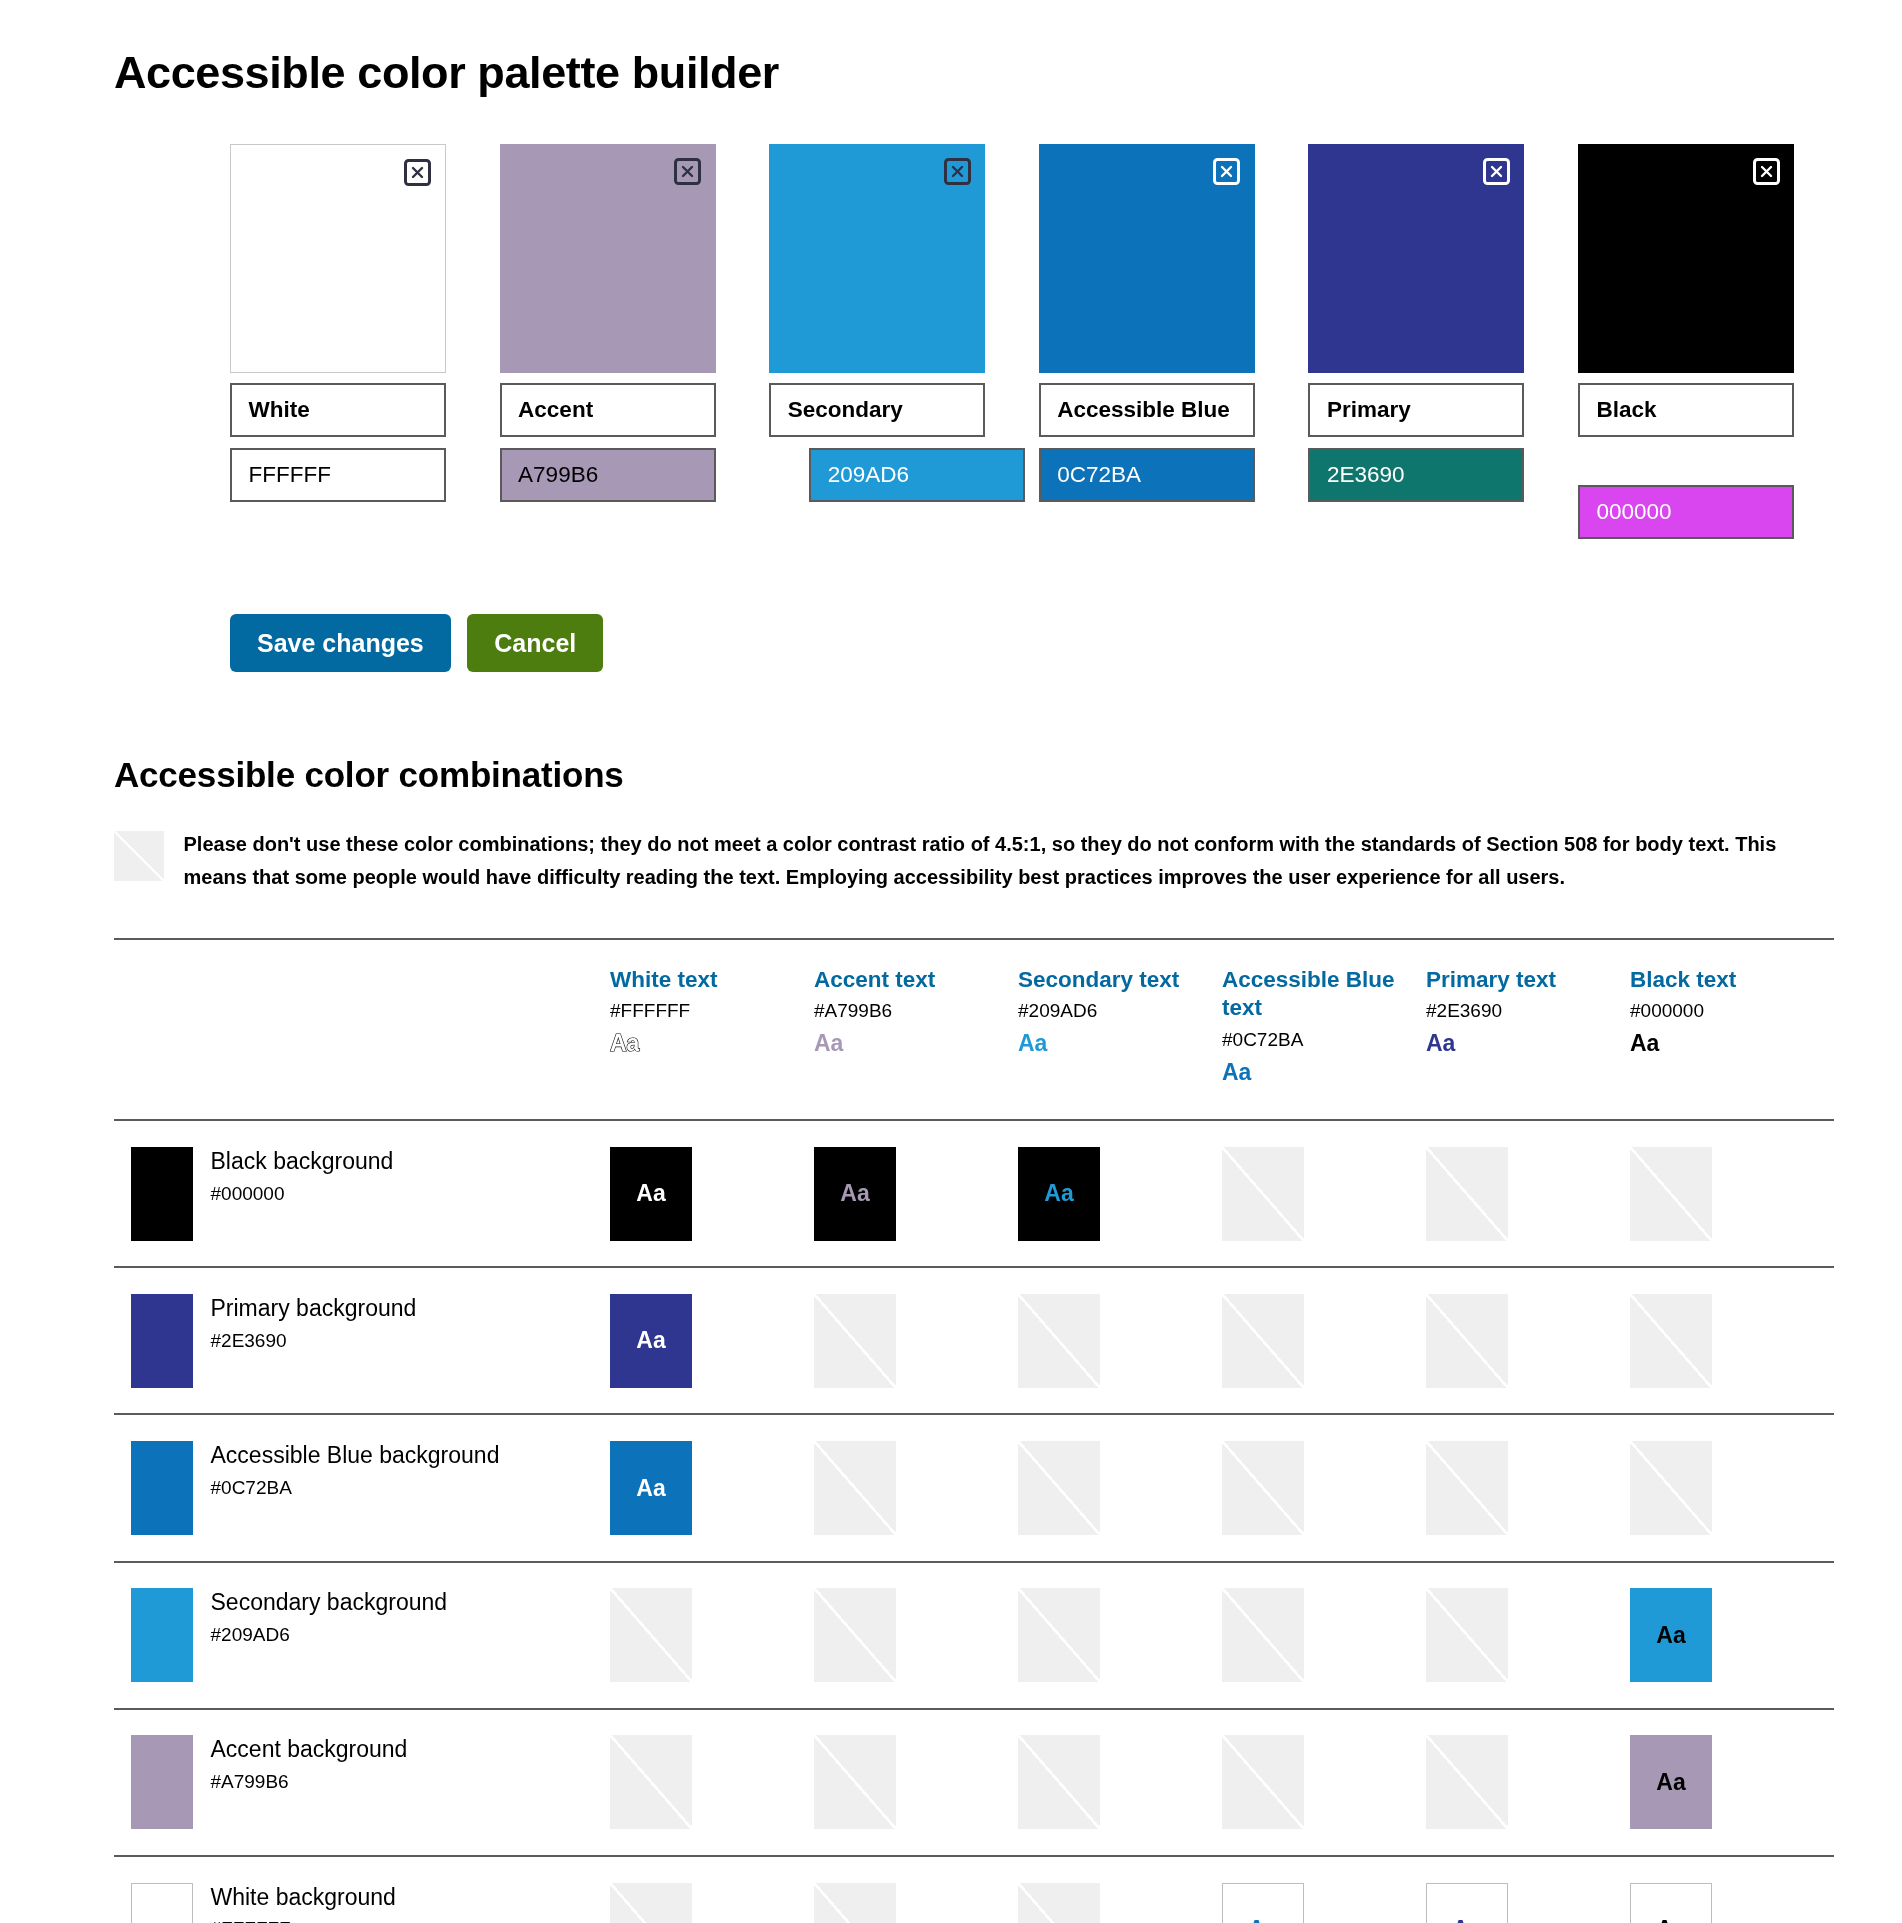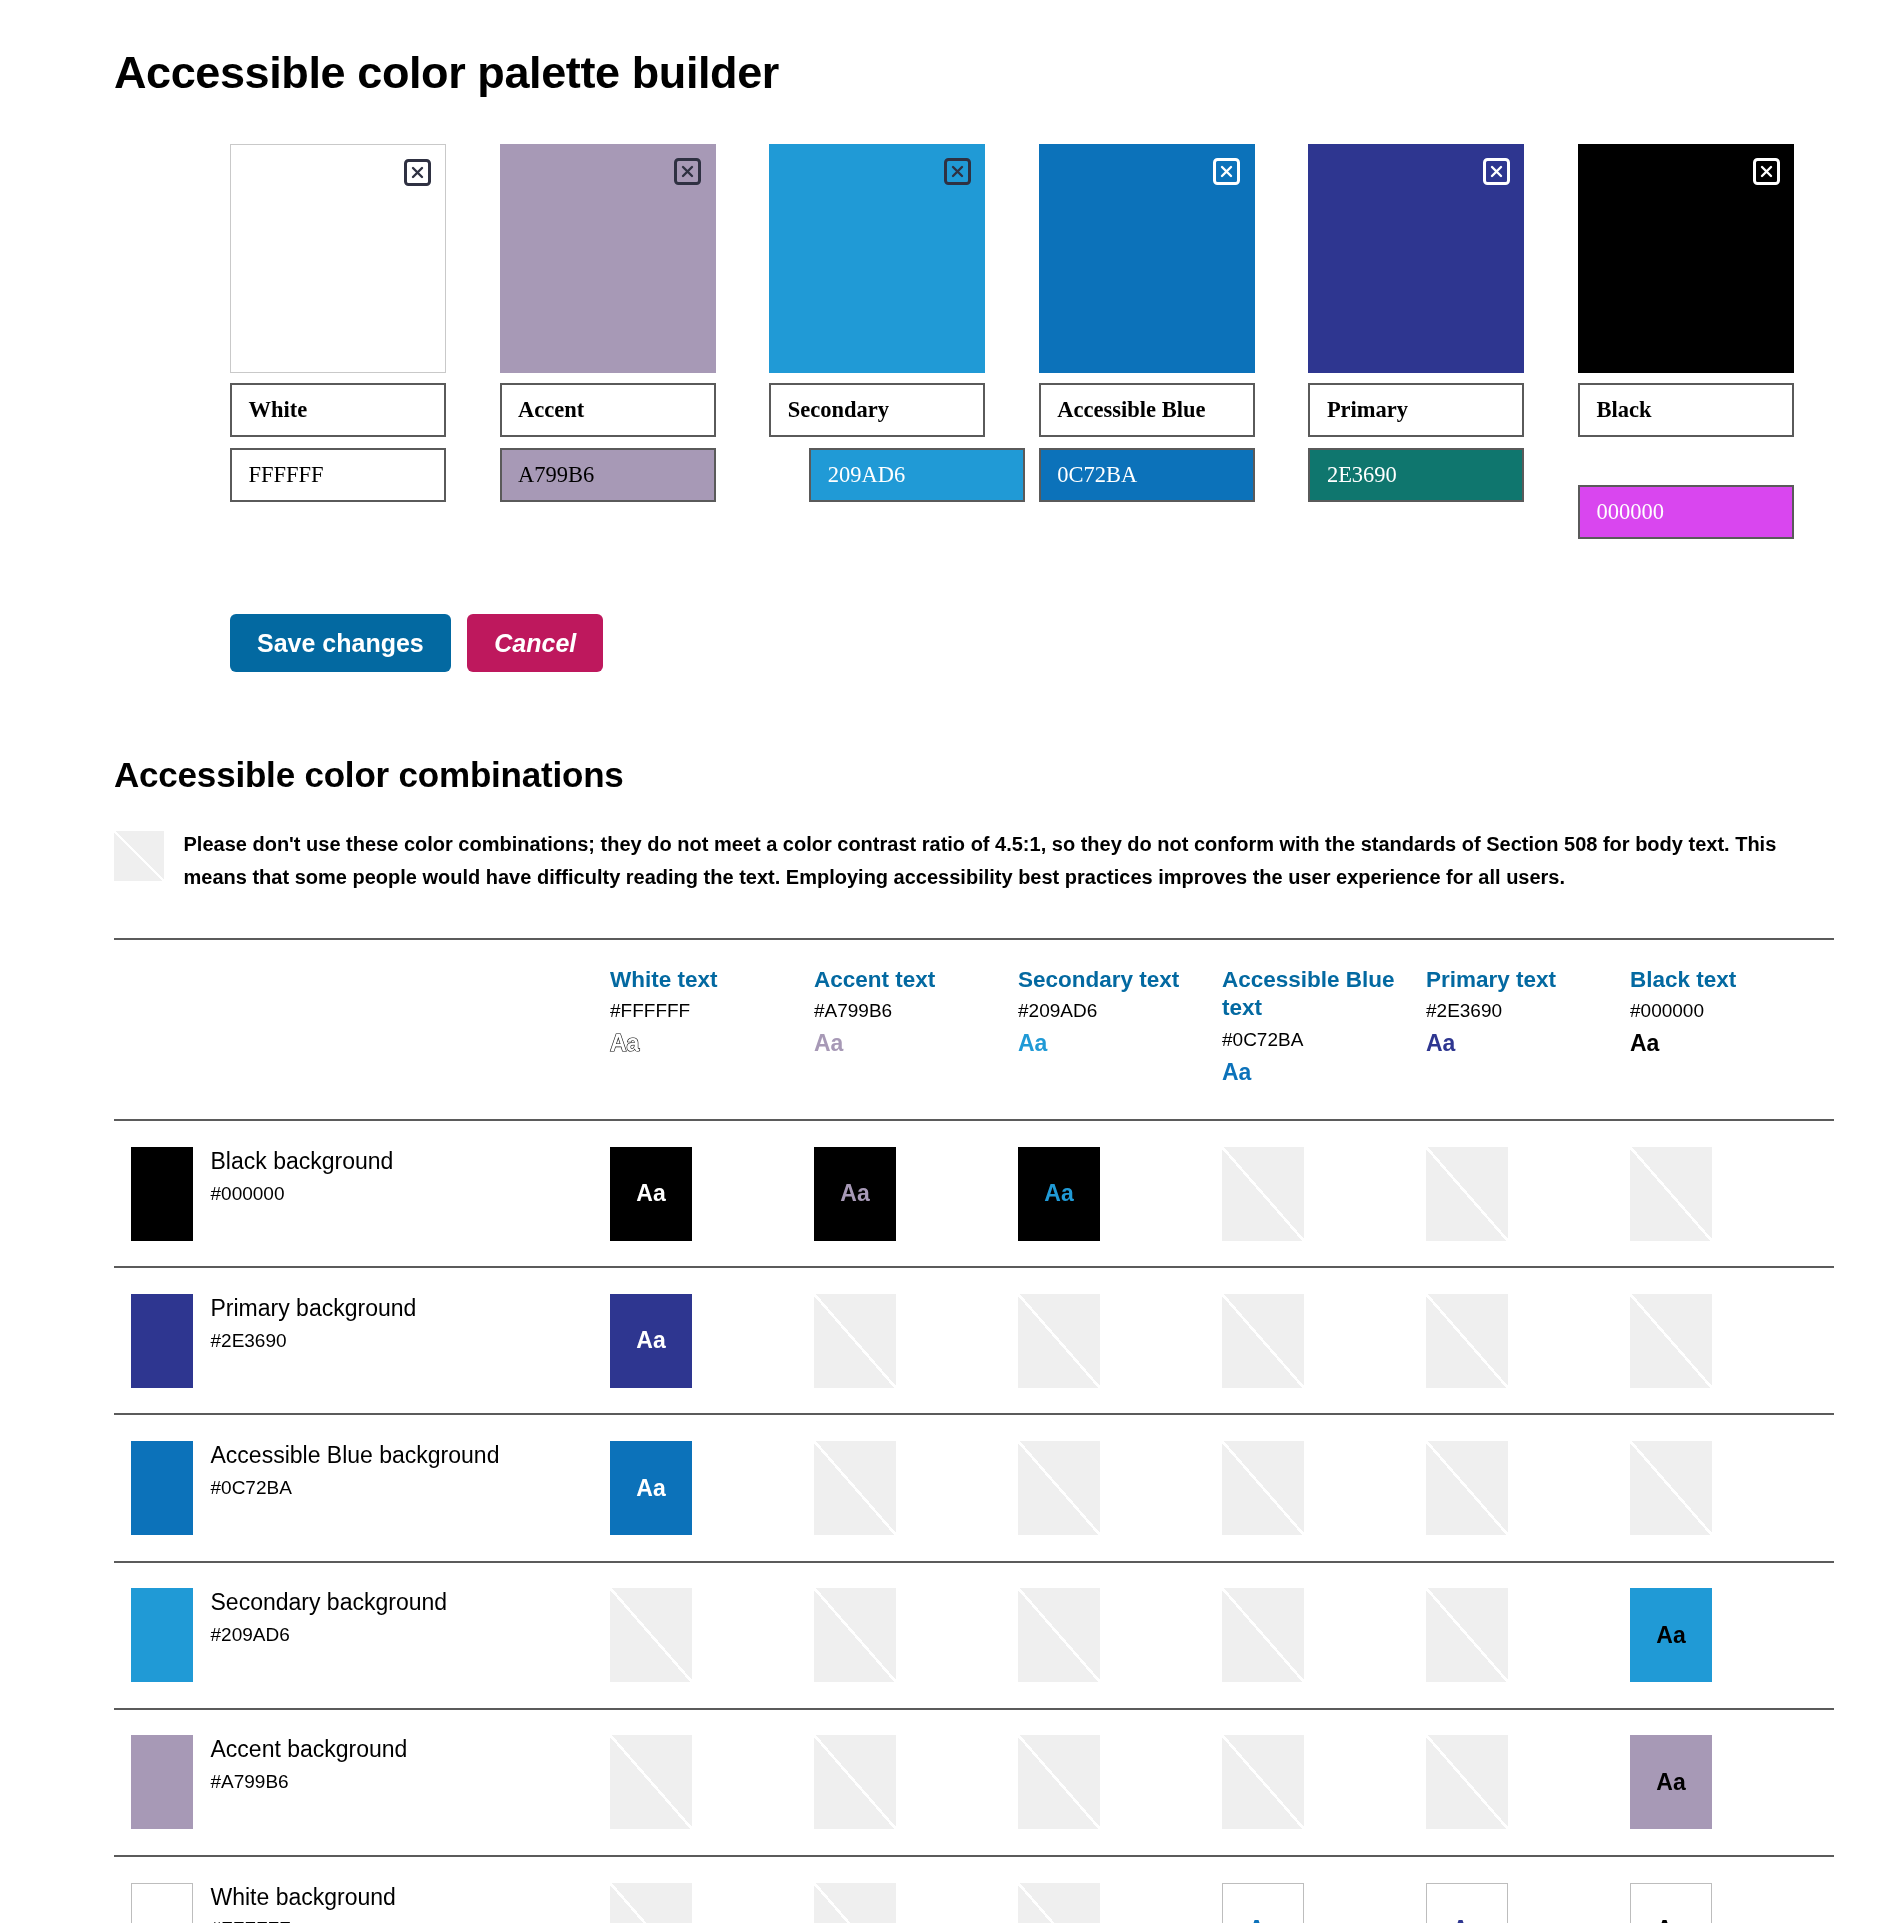--- a/index.html
+++ b/index.html
@@ -36,21 +36,21 @@
     margin: 0;
     padding: 0 0 0 114px;
   }
 
   
   .swatch-row {
     display: flex;
     gap: 28.6px;
     padding: 45px 0 0 230px;
   }
-  .swatch-col { width: 241px; font-family: Liberation Serif, serif; }
+  .swatch-col { width: 241px; }
   .swatch-chip {
     width: 216px;
     height: 229px;
     position: relative;
     display: block;
   }
   .swatch-chip.bordered { border: 1.5px solid #c9c9c9; }
   .close-btn {
     position: absolute;
     top: 14.3px; right: 14.3px;
@@ -90,21 +90,21 @@
     border-radius: 6px;
     color: #ffffff;
     font-size: 25px;
     font-weight: bold;
     font-family: "Liberation Sans", sans-serif;
     padding: 16.5px 27px;
     cursor: pointer;
     line-height: 1;
   }
   .btn-primary { background: #0369a1; }
-  .btn-danger  { background: #be185d; font-style: italic; }
+  .btn-danger  { background: #4d7c0f; }
 
   
   .notice {
     display: flex;
     align-items: flex-start;
     gap: 19.5px;
     padding: 33px 0 0 114px;
     margin-right: 83px;
   }
   .notice-swatch {

